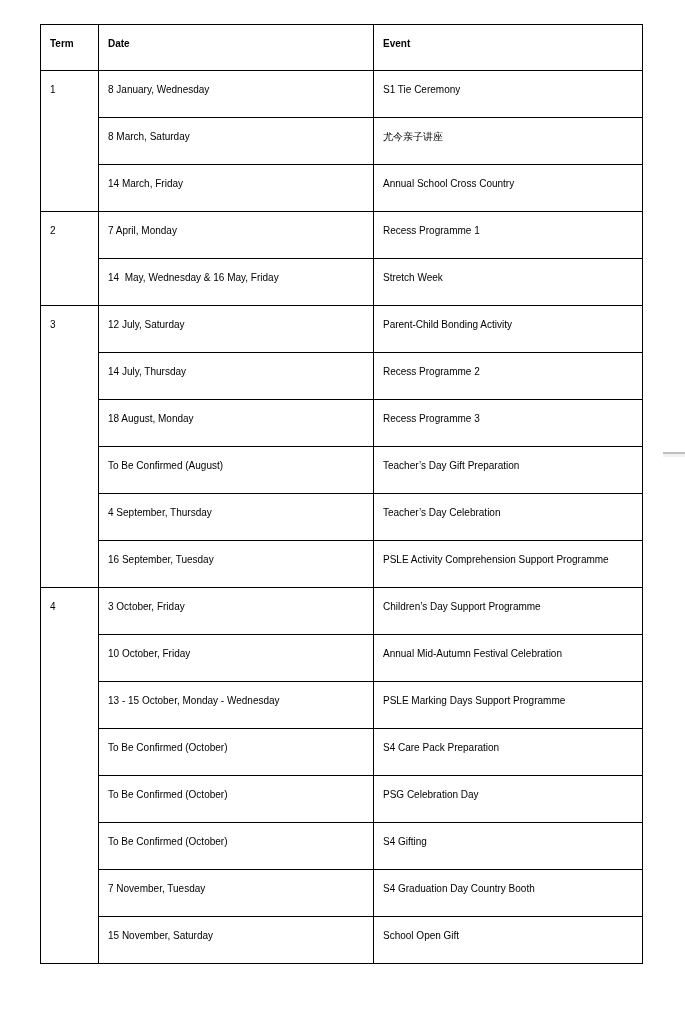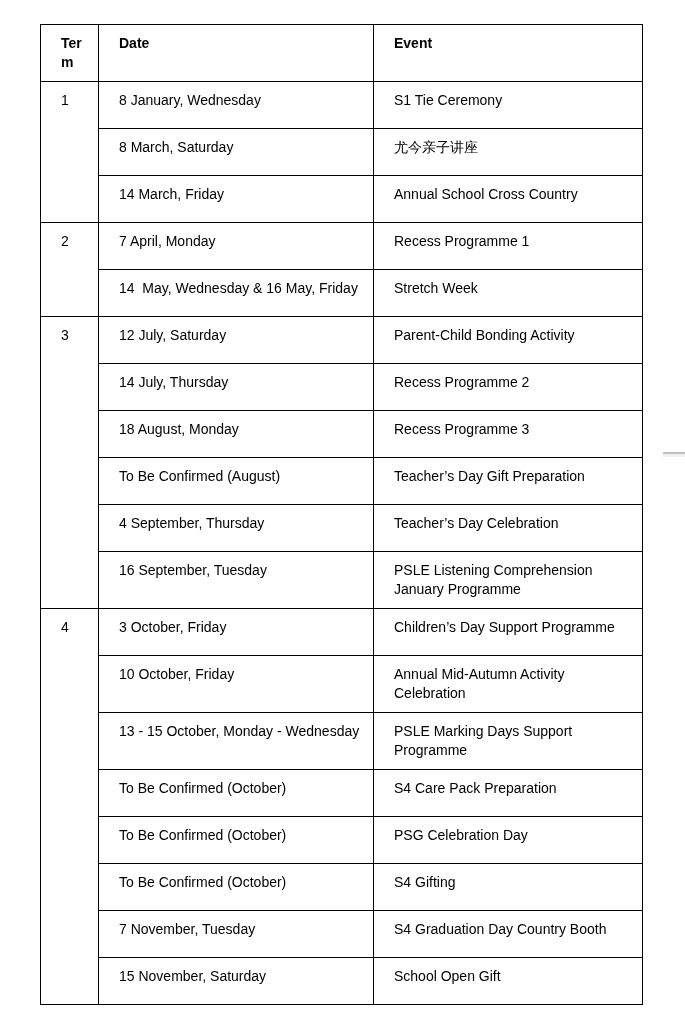--- a/index.html
+++ b/index.html
@@ -21,22 +21,22 @@
     left: 40px;
     top: 24px;
     width: 602px;
     border-collapse: collapse;
     table-layout: fixed;
   }
   .calendar th, .calendar td {
     border: 1.5px solid #000000;
     vertical-align: top;
     text-align: left;
-    padding: 9px 8px 9px 20px;
-    font-size: 14px;
+    padding: 9px 8px 9px 9px;
+    font-size: 10px;
     line-height: 19px;
     box-sizing: border-box;
     white-space: pre-wrap;
     overflow-wrap: break-word;
   }
   .calendar th {
     font-weight: bold;
     height: 46px;
   }
   .calendar td {
@@ -111,30 +111,30 @@
         <tr>
           <td>To Be Confirmed (August)</td>
           <td>Teacher’s Day Gift Preparation</td>
         </tr>
         <tr>
           <td>4 September, Thursday</td>
           <td>Teacher’s Day Celebration</td>
         </tr>
         <tr>
           <td>16 September, Tuesday</td>
-          <td>PSLE Listening Comprehension January Programme</td>
+          <td>PSLE Activity Comprehension Support Programme</td>
         </tr>
         <tr>
           <td rowspan="8">4</td>
           <td>3 October, Friday</td>
           <td>Children’s Day Support Programme</td>
         </tr>
         <tr>
           <td>10 October, Friday</td>
-          <td>Annual Mid-Autumn Activity Celebration</td>
+          <td>Annual Mid-Autumn Festival Celebration</td>
         </tr>
         <tr>
           <td>13 - 15 October, Monday - Wednesday</td>
           <td>PSLE Marking Days Support Programme</td>
         </tr>
         <tr>
           <td>To Be Confirmed (October)</td>
           <td>S4 Care Pack Preparation</td>
         </tr>
         <tr>

